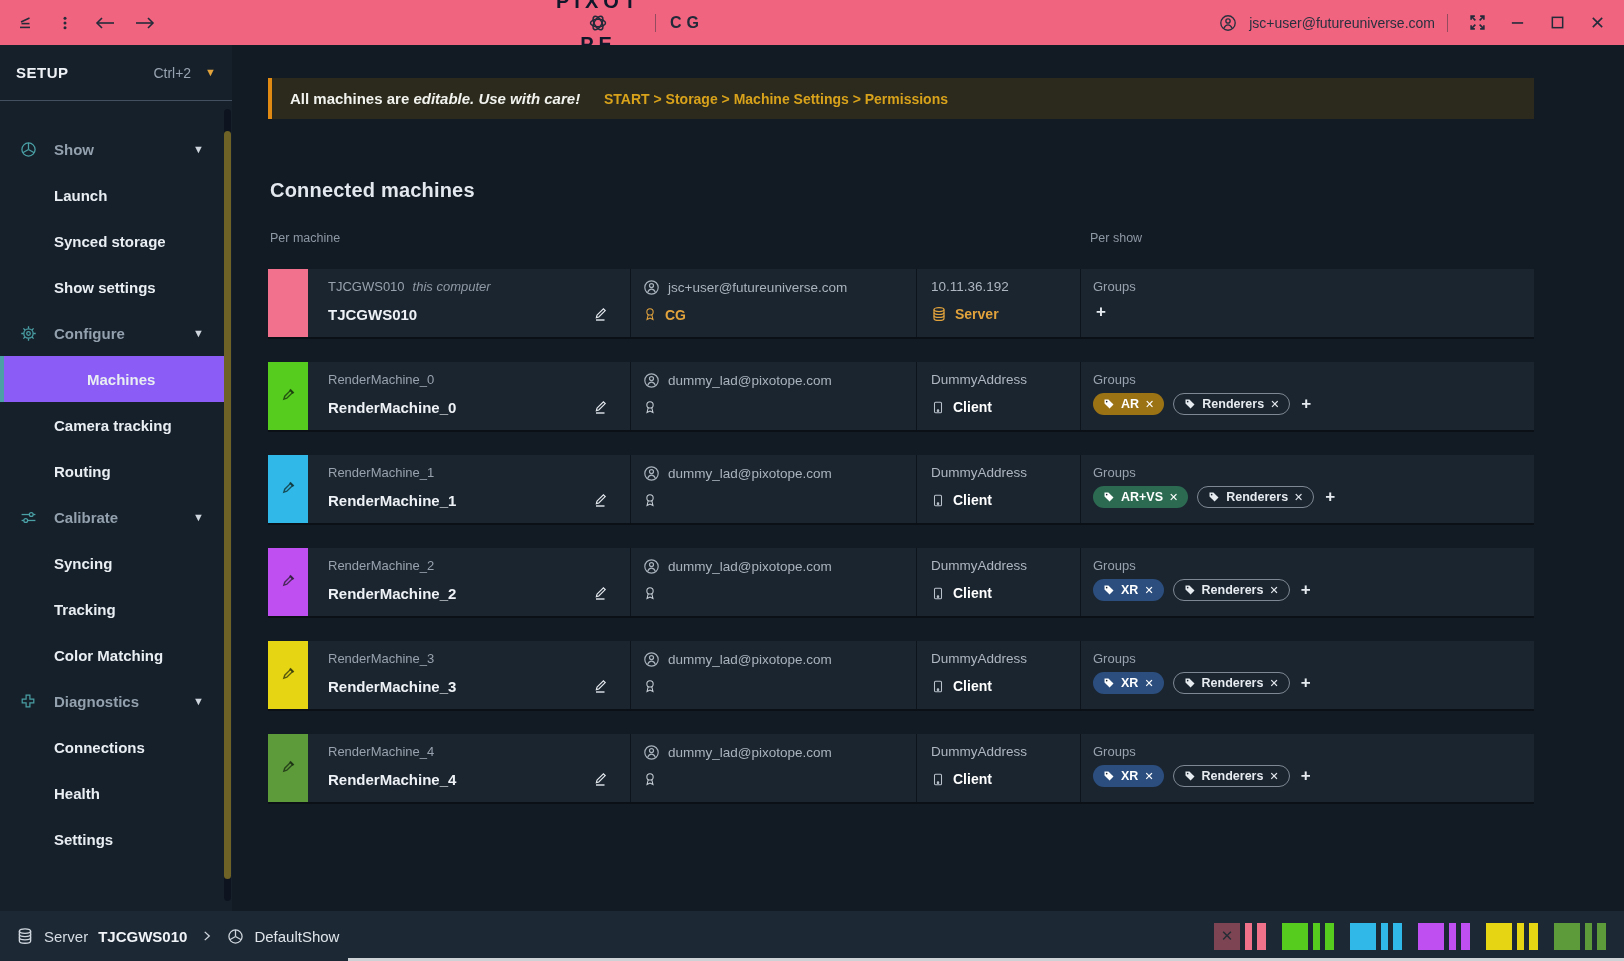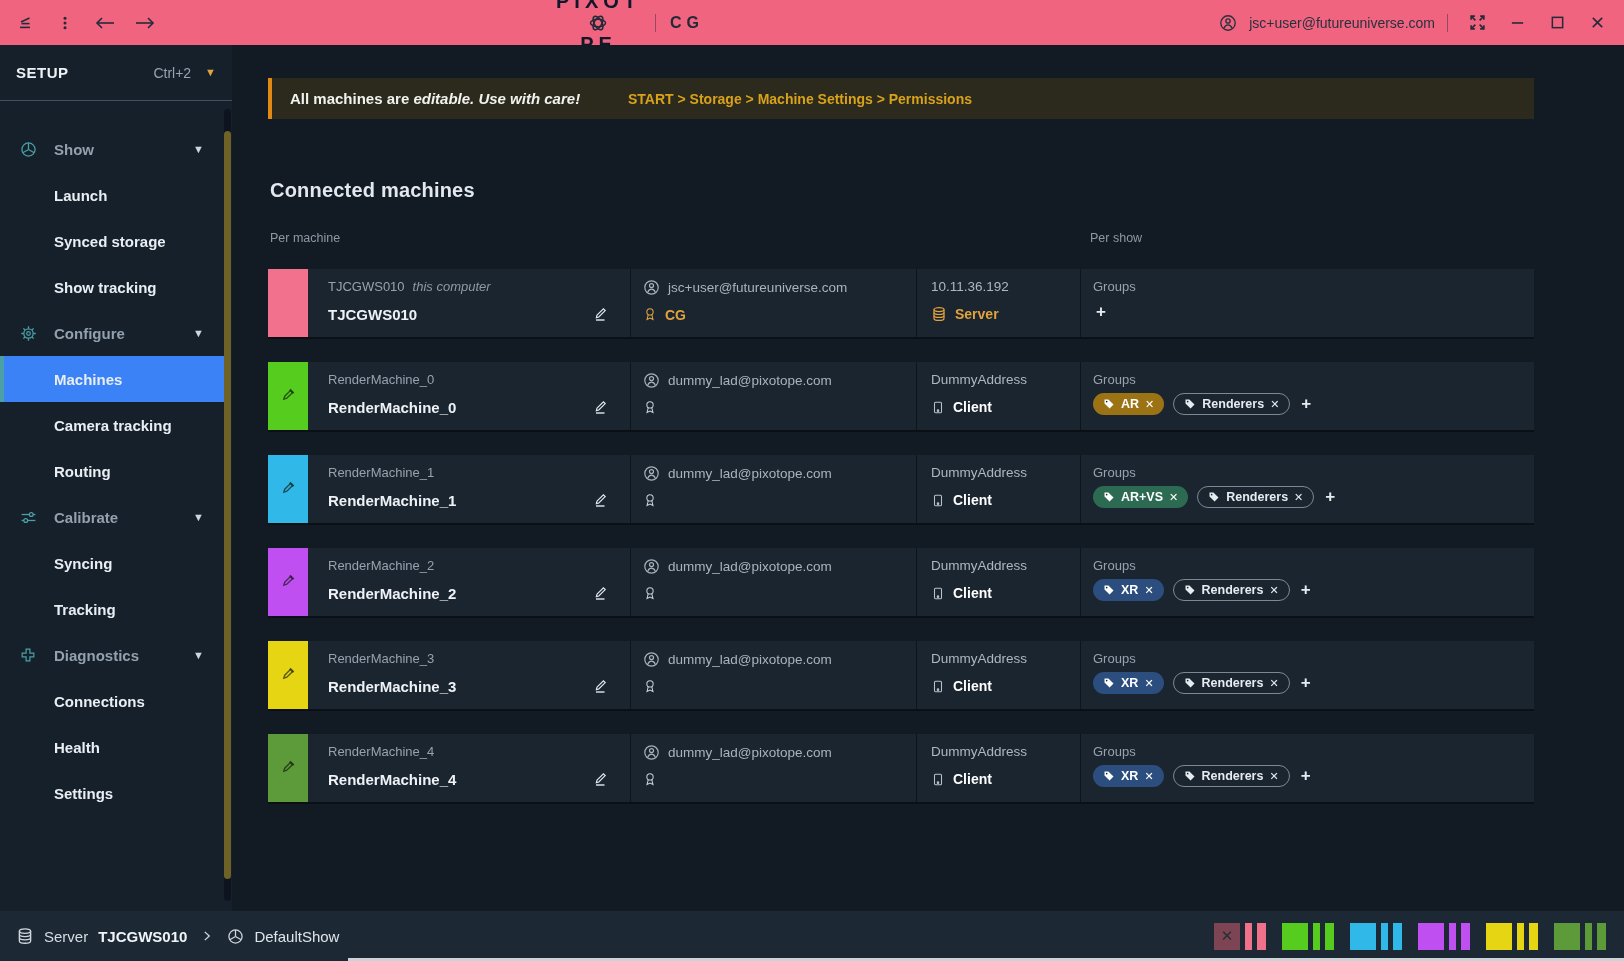--- a/index.html
+++ b/index.html
@@ -35,32 +35,32 @@
   .setup-shortcut{margin-left:auto;font-size:14px;color:#97a3b0;}
   .caret{font-size:11px;line-height:1;}
   .caret.gold{color:var(--accent-gold);margin-left:14px;}
   .nav{position:absolute;top:81px;left:0;right:8px;}
   .nav-row{height:46px;display:flex;align-items:center;position:relative;cursor:pointer;}
   .nav-row .nav-icon{position:absolute;left:20px;color:var(--accent-teal);display:flex;}
   .nav-row .nav-label{margin-left:54px;font-size:15px;}
   .nav-group .nav-label{color:#93a0ad;font-weight:600;}
   .nav-item .nav-label{color:#e9eef3;font-weight:700;}
   .nav-row .caret.white{position:absolute;right:20px;color:#cfd6dd;}
-  .nav-item.selected{background:#3b82f6;border-left:4px solid var(--accent-teal);}
+  .nav-item.selected{background:#8b5cf6;border-left:4px solid var(--accent-teal);padding-left:33px;}
   .nav-item.selected .nav-label{margin-left:50px;}
   .scroll-track{position:absolute;top:64px;right:1px;width:7px;height:792px;background:#0d1420;border-radius:4px;}
   .scroll-thumb{position:absolute;top:22px;left:0;width:7px;height:748px;background:#6e6226;border-radius:4px;}
 
   
   .main{position:absolute;top:45px;left:232px;width:1272px;height:866px;background:#121a23;}
   .banner{position:absolute;top:33px;left:36px;width:1266px;height:41px;background:#2b2a1d;border-left:4px solid var(--banner-orange);
     display:flex;align-items:center;padding-left:18px;}
   .banner-msg{font-size:15px;color:#f2f3ef;font-weight:600;}
   .banner-msg .it{font-style:italic;font-weight:600;}
-  .breadcrumb{position:absolute;left:356px;font-size:14px;font-weight:700;color:#d9a21b;}
+  .breadcrumb{position:absolute;left:332px;font-size:14px;font-weight:700;color:#d9a21b;}
   .page-title{position:absolute;top:134px;left:38px;font-size:20px;font-weight:600;color:#e2e8ee;letter-spacing:.2px;}
   .col-caption{position:absolute;top:186px;font-size:12.5px;color:#8d98a5;}
   .cap-left{left:38px;}
   .cap-right{left:858px;}
   .rows{position:absolute;top:224px;left:36px;width:1266px;}
   .mrow{position:relative;width:1266px;height:68px;background:#1b2530;margin-bottom:25px;box-shadow:0 2px 0 rgba(0,0,0,.35);}
   .swatch{position:absolute;left:0;top:0;width:40px;height:68px;display:flex;align-items:center;justify-content:center;cursor:pointer;border:none;}
   .swatch svg{opacity:.8;}
   .mcol{position:absolute;top:0;height:68px;border-left:1px solid #0d141c;}
   .c1{left:40px;width:322px;border-left:none;}
@@ -218,21 +218,21 @@
           <span class="nav-label">Show</span>
           <span class="caret white">▼</span>
         </div>
         <div class="nav-row nav-item">
           <span class="nav-label">Launch</span>
         </div>
         <div class="nav-row nav-item">
           <span class="nav-label">Synced storage</span>
         </div>
         <div class="nav-row nav-item">
-          <span class="nav-label">Show tracking</span>
+          <span class="nav-label">Show settings</span>
         </div>
         <div class="nav-row nav-group">
           <span class="nav-icon">
             <svg width="17" height="17" viewBox="0 0 16 16" fill="none" stroke="currentColor" stroke-width="1.2">
               <circle cx="8" cy="8" r="4.4"></circle>
               <circle cx="8" cy="8" r="1.7"></circle>
               <path d="M8 1.2 V3.4 M8 12.6 V14.8 M1.2 8 H3.4 M12.6 8 H14.8 M3.2 3.2 L4.7 4.7 M11.3 11.3 L12.8 12.8 M12.8 3.2 L11.3 4.7 M4.7 11.3 L3.2 12.8"></path>
             </svg>
           </span>
           <span class="nav-label">Configure</span>
@@ -257,20 +257,23 @@
             </svg>
           </span>
           <span class="nav-label">Calibrate</span>
           <span class="caret white">▼</span>
         </div>
         <div class="nav-row nav-item">
           <span class="nav-label">Syncing</span>
         </div>
         <div class="nav-row nav-item">
           <span class="nav-label">Tracking</span>
+        </div>
+        <div class="nav-row nav-item">
+          <span class="nav-label">Color Matching</span>
         </div>
         <div class="nav-row nav-group">
           <span class="nav-icon">
             <svg width="16" height="16" viewBox="0 0 16 16" fill="none" stroke="currentColor" stroke-width="1.2">
               <path d="M6.1 2.2 H9.9 V6.1 H13.8 V9.9 H9.9 V13.8 H6.1 V9.9 H2.2 V6.1 H6.1 Z"></path>
             </svg>
           </span>
           <span class="nav-label">Diagnostics</span>
           <span class="caret white">▼</span>
         </div>

